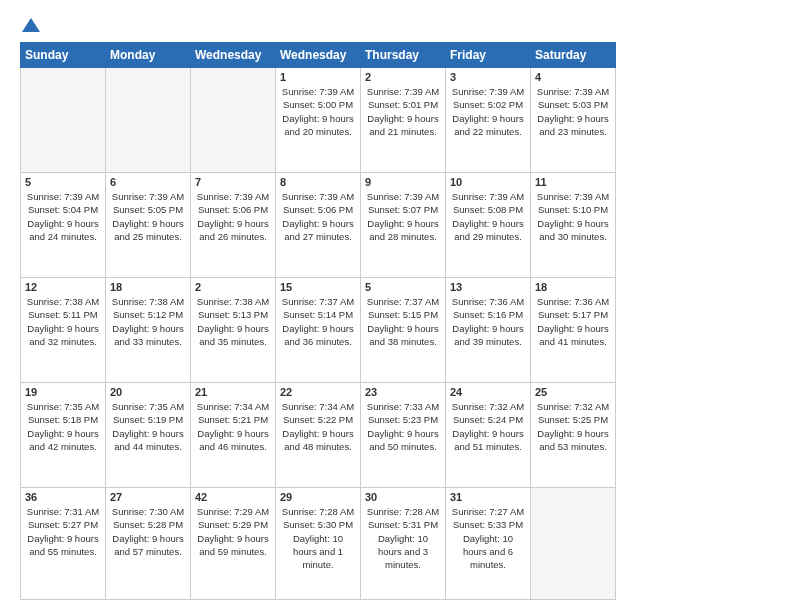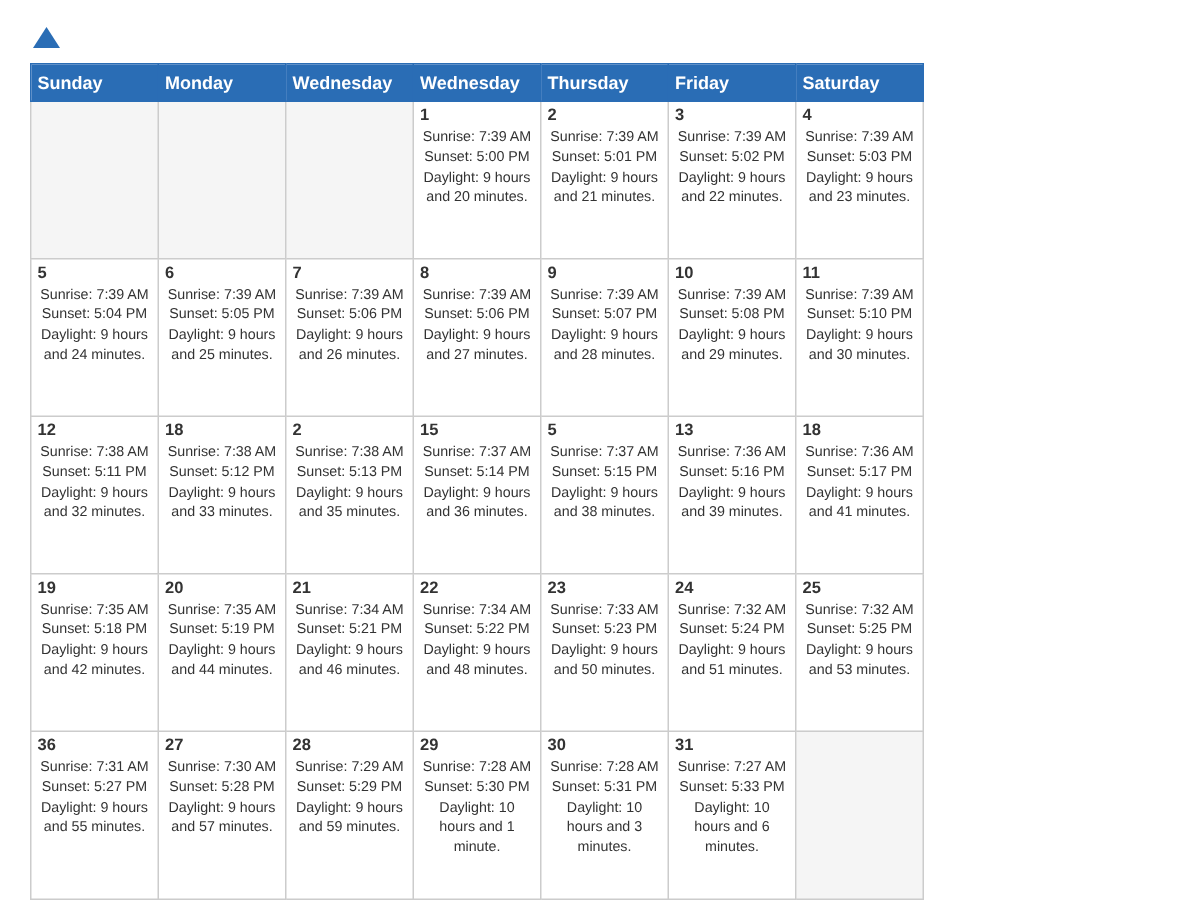--- a/index.html
+++ b/index.html
@@ -244,21 +244,21 @@
         <tr>
           <td>
             <div class="day-number">36</div>
 <div class="day-info">Sunrise: 7:31 AM<br>Sunset: 5:27 PM<br>Daylight: 9 hours and 55 minutes.</div>
           </td>
           <td>
             <div class="day-number">27</div>
 <div class="day-info">Sunrise: 7:30 AM<br>Sunset: 5:28 PM<br>Daylight: 9 hours and 57 minutes.</div>
           </td>
           <td>
-            <div class="day-number">28</div>
+            <div class="day-number">42</div>
 <div class="day-info">Sunrise: 7:29 AM<br>Sunset: 5:29 PM<br>Daylight: 9 hours and 59 minutes.</div>
           </td>
           <td>
             <div class="day-number">29</div>
 <div class="day-info">Sunrise: 7:28 AM<br>Sunset: 5:30 PM<br>Daylight: 10 hours and 1 minute.</div>
           </td>
           <td>
             <div class="day-number">30</div>
 <div class="day-info">Sunrise: 7:28 AM<br>Sunset: 5:31 PM<br>Daylight: 10 hours and 3 minutes.</div>
           </td>

